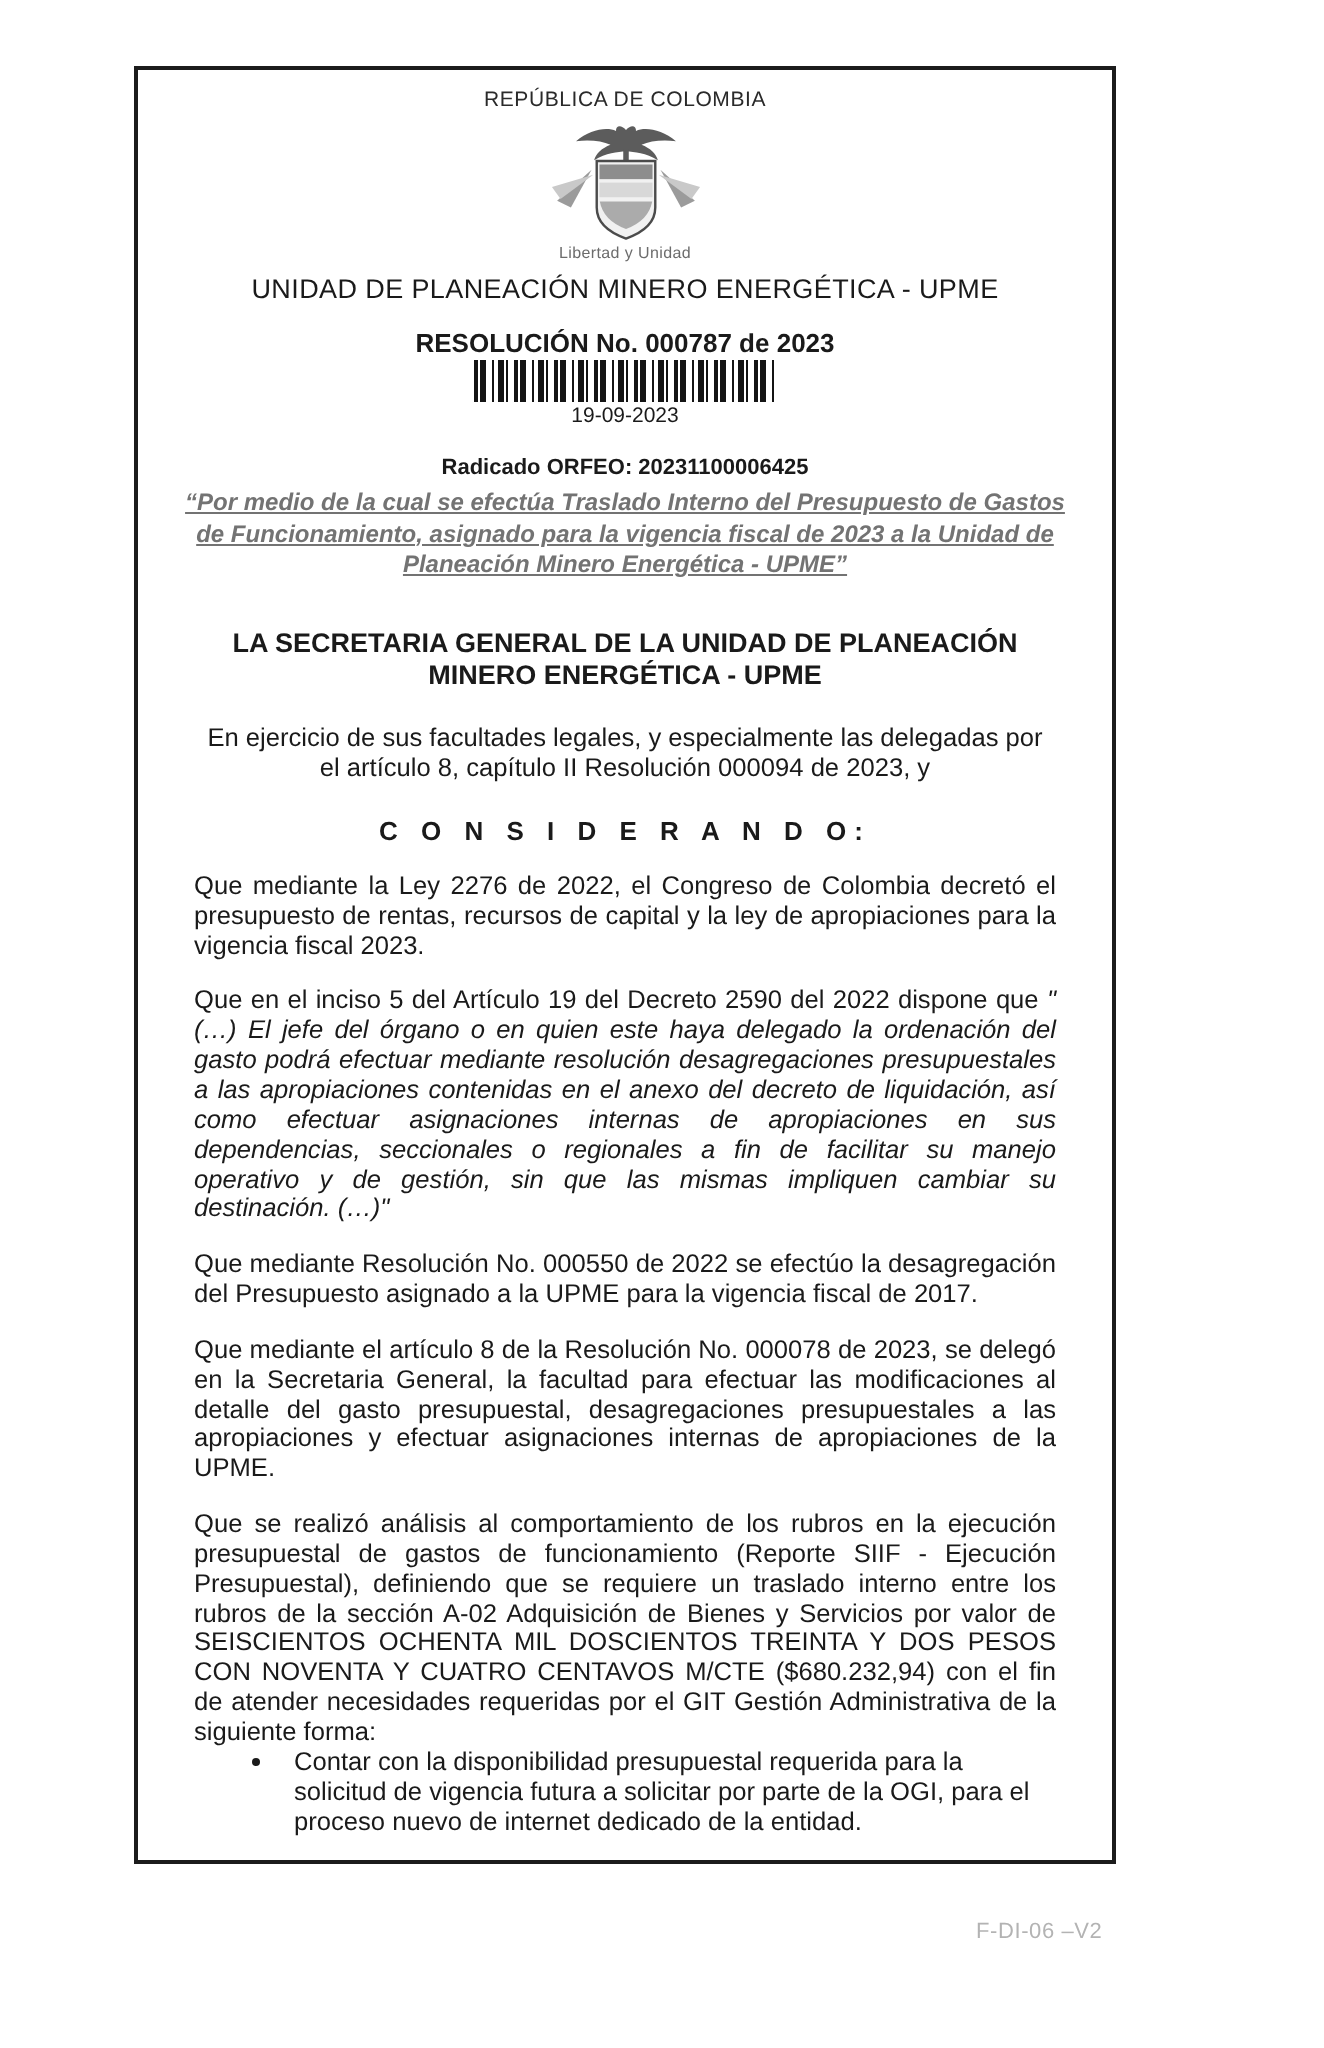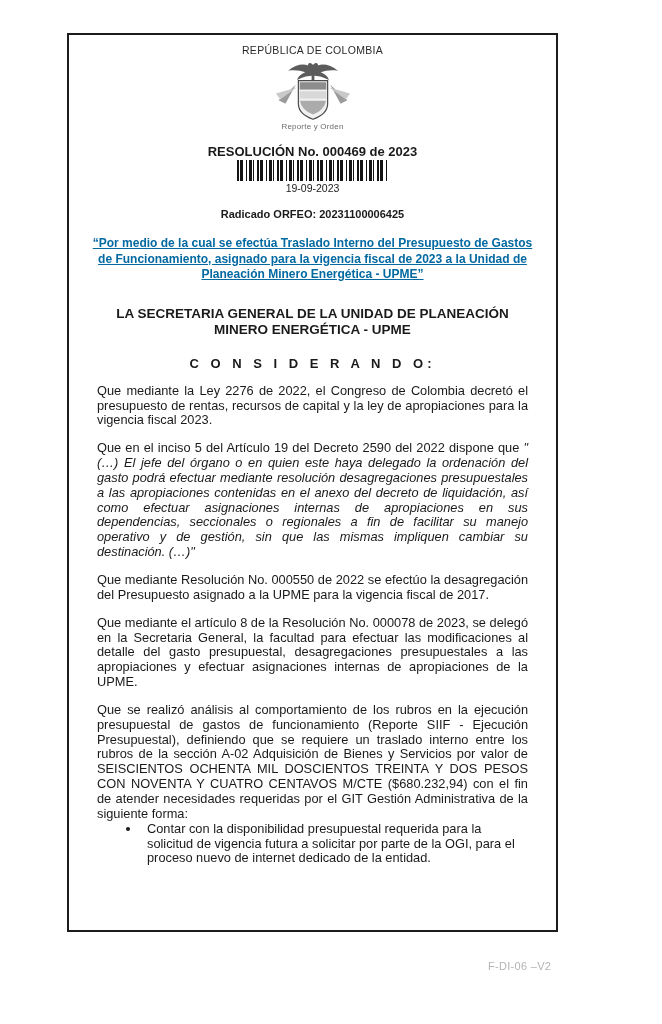--- a/index.html
+++ b/index.html
@@ -60,26 +60,27 @@
     font-size: 10.5px;
     margin-top: 1px;
   }
   .radicado {
     margin-top: 14px;
     font-size: 11px;
     font-weight: bold;
     text-align: center;
   }
   .subject-quote {
-    margin: 16px -12px 0 -12px;
+    margin: 4px -12px 0 -12px;
     font-size: 12px;
     font-weight: bold;
+    font-style: italic;
     text-decoration: underline;
     line-height: 1.3;
-    color: #0369a1;
+    color: #737373;
   }
   .authority {
     margin-top: 23px;
     font-size: 13.5px;
     font-weight: bold;
     line-height: 1.22;
   }
   .preamble {
     margin-top: 14px;
     font-size: 12.8px;
@@ -131,36 +132,38 @@
       <path d="M30 30 L10 48 L18 52 Z" fill="#9b9b9b"></path>
       <path d="M70 30 L90 48 L82 52 Z" fill="#9b9b9b"></path>
       <path d="M31 33 L7 40 L12 47 Z" fill="#c9c9c9"></path>
       <path d="M69 33 L93 40 L88 47 Z" fill="#c9c9c9"></path>
 
       <path d="M33 25 h34 v27 q0 12 -17 18 q-17 -6 -17 -18 z" fill="#f1f1f1" stroke="#4b4b4b" stroke-width="1.4"></path>
       <rect x="34.6" y="27" width="30.8" height="8.5" fill="#8d8d8d"></rect>
       <rect x="34.6" y="37.5" width="30.8" height="8.5" fill="#d8d8d8"></rect>
       <path d="M34.8 48.5 h30.4 q-2 11 -15.2 16 q-13.2 -5 -15.2 -16 z" fill="#ababab"></path>
     </svg>
-    <div class="arms-motto">Reporte y Orden</div>
+    <div class="arms-motto">Libertad y Unidad</div>
   </div>
 
+  <div class="center entity">UNIDAD DE PLANEACIÓN MINERO ENERGÉTICA - UPME</div>
 
-  <div class="center resolution-title">RESOLUCIÓN No. 000469 de 2023</div>
+  <div class="center resolution-title">RESOLUCIÓN No. 000787 de 2023</div>
 
   <div class="barcode"></div>
 
   <div class="center barcode-date">19-09-2023</div>
 
   <div class="center radicado">Radicado ORFEO: 20231100006425</div>
 
   <div class="center subject-quote">“Por medio de la cual se efectúa Traslado Interno del Presupuesto de Gastos de Funcionamiento, asignado para la vigencia fiscal de 2023 a la Unidad de Planeación Minero Energética - UPME”</div>
 
   <div class="center authority">LA SECRETARIA GENERAL DE LA UNIDAD DE PLANEACIÓN MINERO ENERGÉTICA - UPME</div>
 
+  <div class="center preamble">En ejercicio de sus facultades legales, y especialmente las delegadas por el artículo 8, capítulo II Resolución 000094 de 2023, y</div>
 
   <div class="center considerando">C O N S I D E R A N D O:</div>
 
   <p class="body-p">Que mediante la Ley 2276 de 2022, el Congreso de Colombia decretó el presupuesto de rentas, recursos de capital y la ley de apropiaciones para la vigencia fiscal 2023.</p>
 
   <p class="body-p"><span>Que en el inciso 5 del Artículo 19 del Decreto 2590 del 2022 dispone que </span><span class="italic">"(…) El jefe del órgano o en quien este haya delegado la ordenación del gasto podrá efectuar mediante resolución desagregaciones presupuestales a las apropiaciones contenidas en el anexo del decreto de liquidación, así como efectuar asignaciones internas de apropiaciones en sus dependencias, seccionales o regionales a fin de facilitar su manejo operativo y de gestión, sin que las mismas impliquen cambiar su destinación. (…)"</span></p>
 
   <p class="body-p">Que mediante Resolución No. 000550 de 2022 se efectúo la desagregación del Presupuesto asignado a la UPME para la vigencia fiscal de 2017.</p>
 
   <p class="body-p">Que mediante el artículo 8 de la Resolución No. 000078 de 2023, se delegó en la Secretaria General, la facultad para efectuar las modificaciones al detalle del gasto presupuestal, desagregaciones presupuestales a las apropiaciones y efectuar asignaciones internas de apropiaciones de la UPME.</p>

